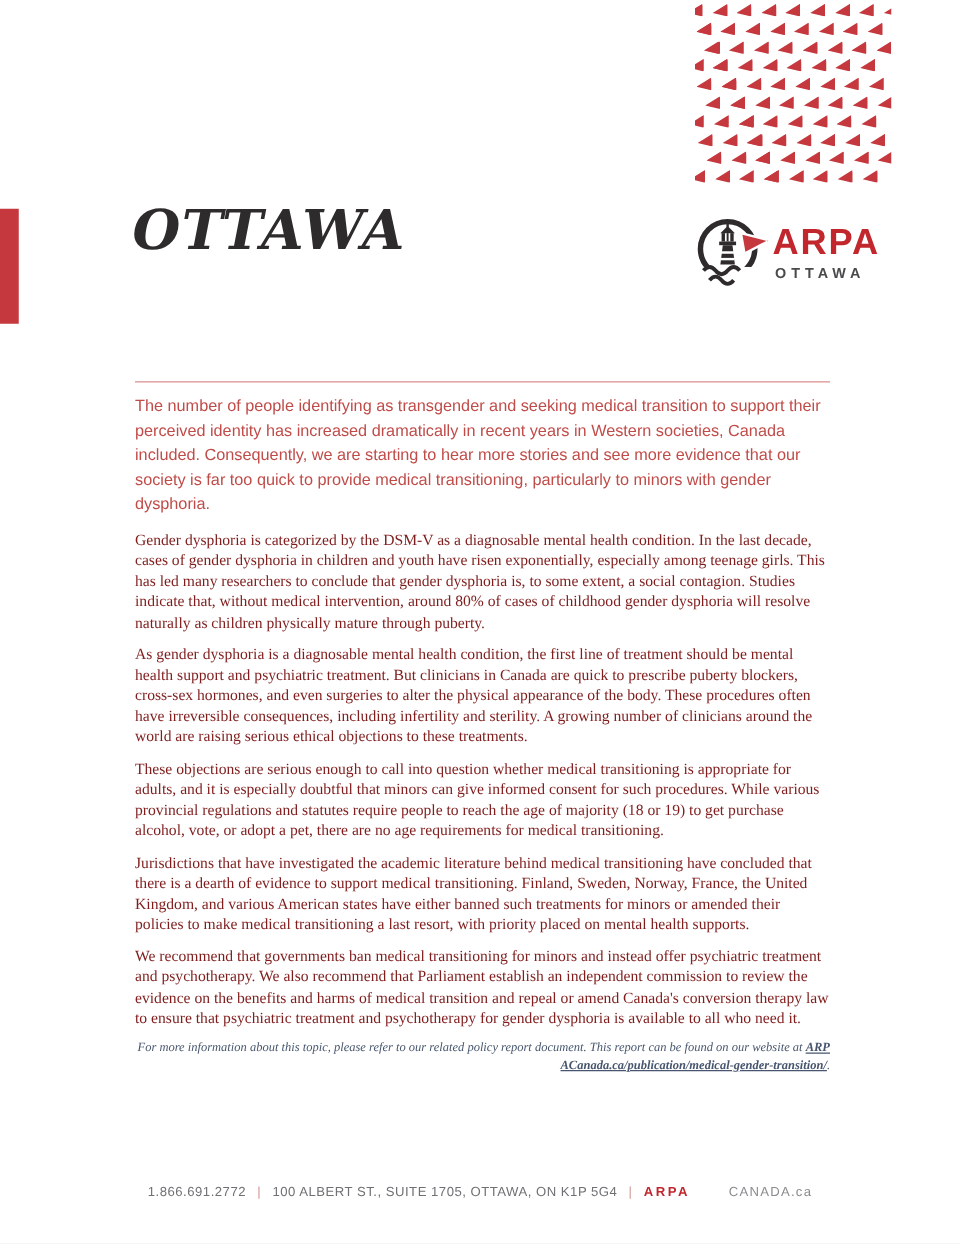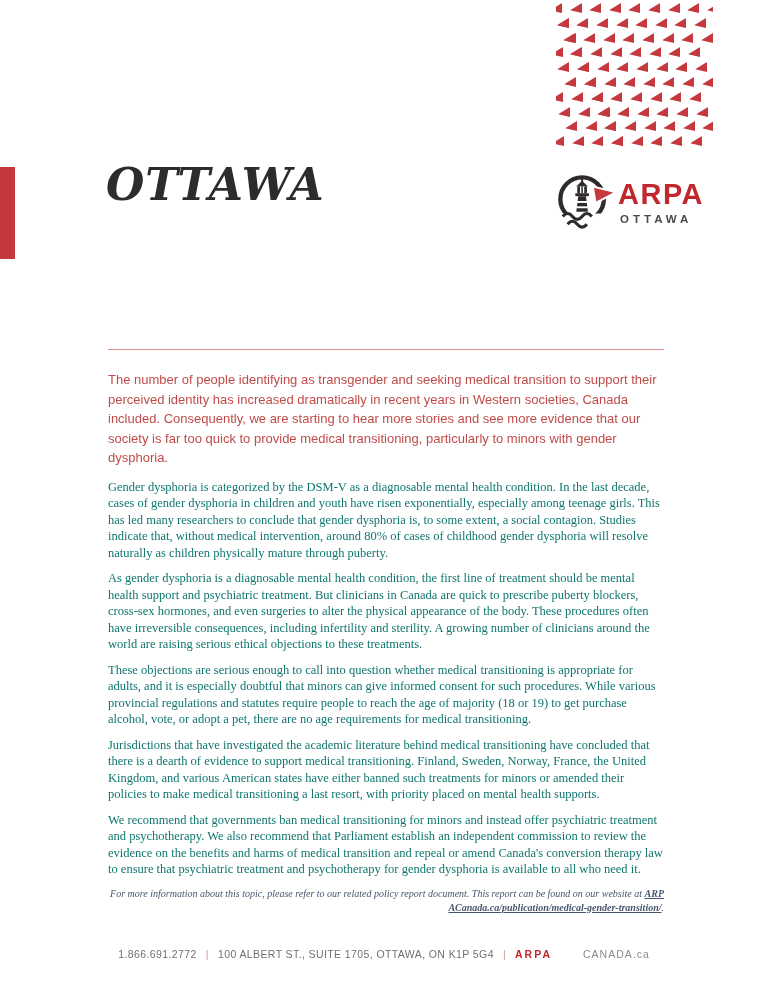--- a/index.html
+++ b/index.html
@@ -96,30 +96,29 @@
     margin-top: 4px; margin-left: 2px;
   }
 
   
   .content {
     position: absolute; left: 108px; top: 305px;
     width: 556px;
   }
   .intro-paragraph {
     border-top: 1px solid #d98f8c;
-    padding-top: 20px;
+    padding-top: 9px;
     font-size: 13px; line-height: 19.5px;
     color: #c04c49;
     margin-bottom: 11px;
-    margin-top: 44px;
   }
   .body-copy p {
     font-family: "Liberation Serif", serif;
     font-size: 12.5px; line-height: 16.5px;
-    color: #0f766e;
+    color: #7f1d1d;
     margin-bottom: 9px;
   }
   .footnote {
     margin-top: 7px;
     font-family: "Liberation Serif", serif;
     font-style: italic;
     font-size: 10px; line-height: 14px;
     color: #47566e;
     max-width: 556px;
     text-align: right;

